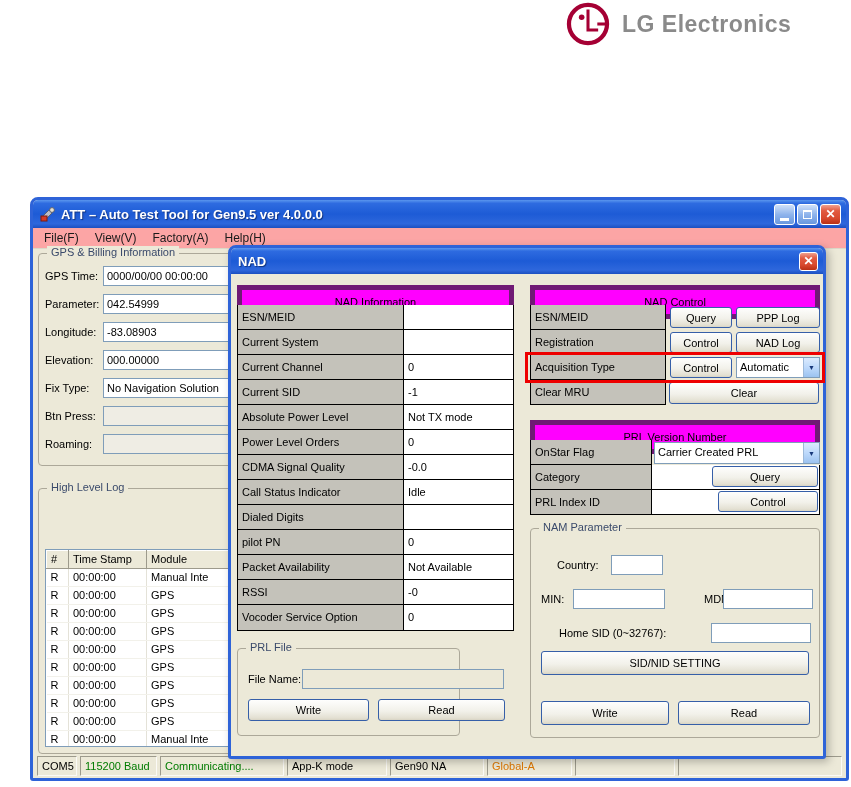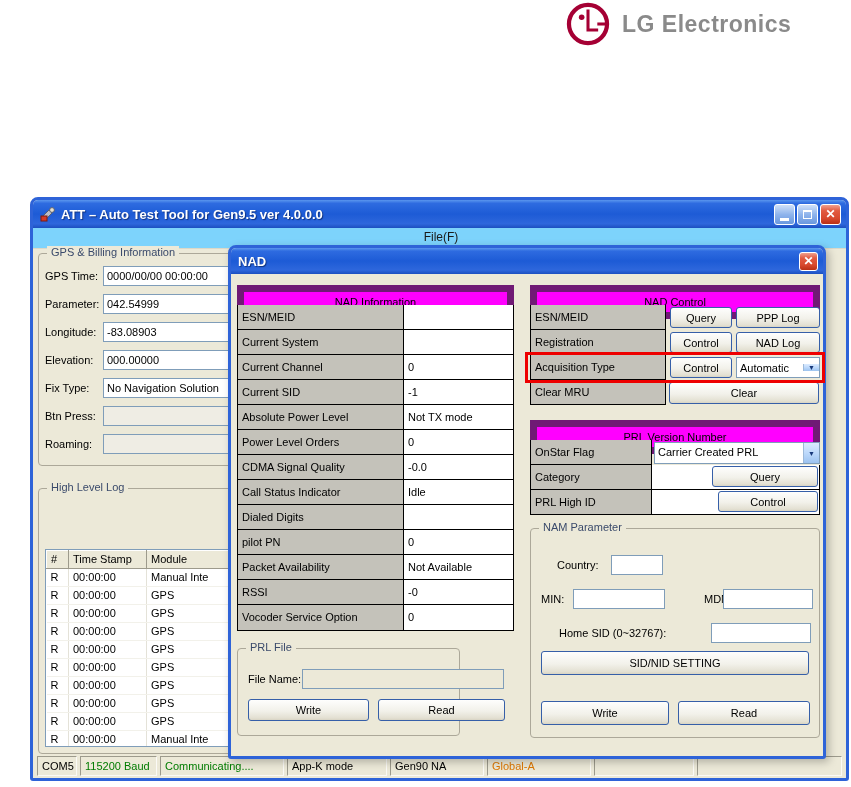--- a/index.html
+++ b/index.html
@@ -44,21 +44,21 @@
 
   
   .window {
     position: absolute; left: 30px; top: 197px; width: 819px; height: 584px;
     border: 3px solid #2E63D8; border-radius: 8px 8px 3px 3px;
     background: #ECE9D8;
   }
   .app-icon { width: 16px; height: 16px; margin-right: 5px; flex: 0 0 auto; }
   .menubar {
     height: 21px; display: flex; align-items: center; padding-left: 3px;
-    background: #7dd3fc; border-bottom: 1px solid #DCD8C8; flex-direction: column;
+    background: #fca5a5; border-bottom: 1px solid #DCD8C8;
   }
   .menu-item { font-size: 12px; color: #1a1a1a; padding: 2px 8px; }
 
   
   .groupbox { position: absolute; border: 1px solid #ACA899; border-radius: 4px; }
   .group-label {
     position: absolute; top: -8px; left: 8px; background: #ECE9D8;
     padding: 0 4px; font-size: 11px; color: #3A4A6B; white-space: nowrap;
   }
 
@@ -104,36 +104,36 @@
   .seg {
     border: 1px solid; border-color: #9C9A8C #FBFAF6 #FBFAF6 #9C9A8C;
     font-size: 11px; line-height: 18px; padding-left: 4px;
     white-space: nowrap; overflow: hidden; color: #000;
   }
   .seg:nth-child(1) { width: 40px; }
   .seg:nth-child(2) { width: 77px; color: #007C00; }
   .seg:nth-child(3) { width: 124px; color: #007C00; }
   .seg:nth-child(4) { width: 100px; }
   .seg:nth-child(5) { width: 94px; }
-  .seg:nth-child(6) { width: 104px; color: #DD7700; }
+  .seg:nth-child(6) { width: 85px; color: #DD7700; }
   .seg:nth-child(7) { width: 100px; }
   .seg:nth-child(8) { flex: 1; }
 
   
   .dialog {
     position: absolute; left: 228px; top: 245px; width: 598px; height: 514px;
     border: 3px solid #2E63D8; border-radius: 8px 8px 3px 3px;
     background: #ECE9D8; box-shadow: 3px 3px 8px rgba(0,0,0,0.25);
   }
   .dlg-titlebar { height: 26px; }
   .dlg-close { width: 19px; height: 19px; }
   .dlg-body { position: absolute; left: 0; top: 26px; right: 0; bottom: 0; }
 
   .magenta-header {
-    position: absolute; height: 34px; background: #FF00FF; border: 7px solid #701a75;
+    position: absolute; height: 34px; background: #FF00FF; border: 5px solid #701a75;
     display: flex; align-items: center; justify-content: center;
     font-size: 11px; color: #000;
   }
   .info-header { left: 6px; top: 11px; width: 277px; }
   .ctl-header  { left: 299px; top: 11px; width: 290px; }
   .pv-header   { left: 299px; top: 146px; width: 290px; }
 
   
   .info-grid {
     position: absolute; left: 6px; top: 31px; width: 277px;
@@ -170,21 +170,21 @@
   .combo {
     display: flex; align-items: stretch; height: 21px; margin-left: 4px;
     border: 1px solid #7F9DB9; background: #fff;
   }
   .combo-text { flex: 1; font-size: 11px; line-height: 18px; padding-left: 3px; white-space: nowrap; overflow: hidden; }
   .combo-arrow {
     width: 16px; border-left: 1px solid #9DB9D9; color: #17387A; font-size: 7px;
     background: linear-gradient(180deg,#DCEBFE,#BDD9FB 50%,#9CC3F0);
     display: flex; align-items: center; justify-content: center;
   }
-  .acq-combo { width: 84px; align-items: center; }
+  .acq-combo { width: 84px; }
 
   .highlight-rect {
     position: absolute; left: 294px; top: 78px; width: 300px; height: 31px;
     border: 3px solid #EE0000; pointer-events: none; z-index: 40;
   }
 
   
   .pv-rows { position: absolute; left: 299px; top: 166px; width: 290px; }
   .pv-row { display: flex; align-items: center; height: 25px; }
   .pv-label { width: 122px; }
@@ -443,21 +443,21 @@
           <span class="combo-arrow">▼</span>
         </span>
       </div>
       <div class="pv-row">
         <span class="pv-label">Category</span>
         <span class="pv-fill">
           <button class="btn pv-btn q">Query</button>
         </span>
       </div>
       <div class="pv-row">
-        <span class="pv-label">PRL High ID</span>
+        <span class="pv-label">PRL Index ID</span>
         <span class="pv-fill">
           <button class="btn pv-btn c">Control</button>
         </span>
       </div>
     </div>
 
     <div class="groupbox nam-group">
       <span class="group-label">NAM Parameter</span>
       <span class="plain-label" style="left:26px; top:30px;">Country:</span>
       <input class="tb in-country" style="">

